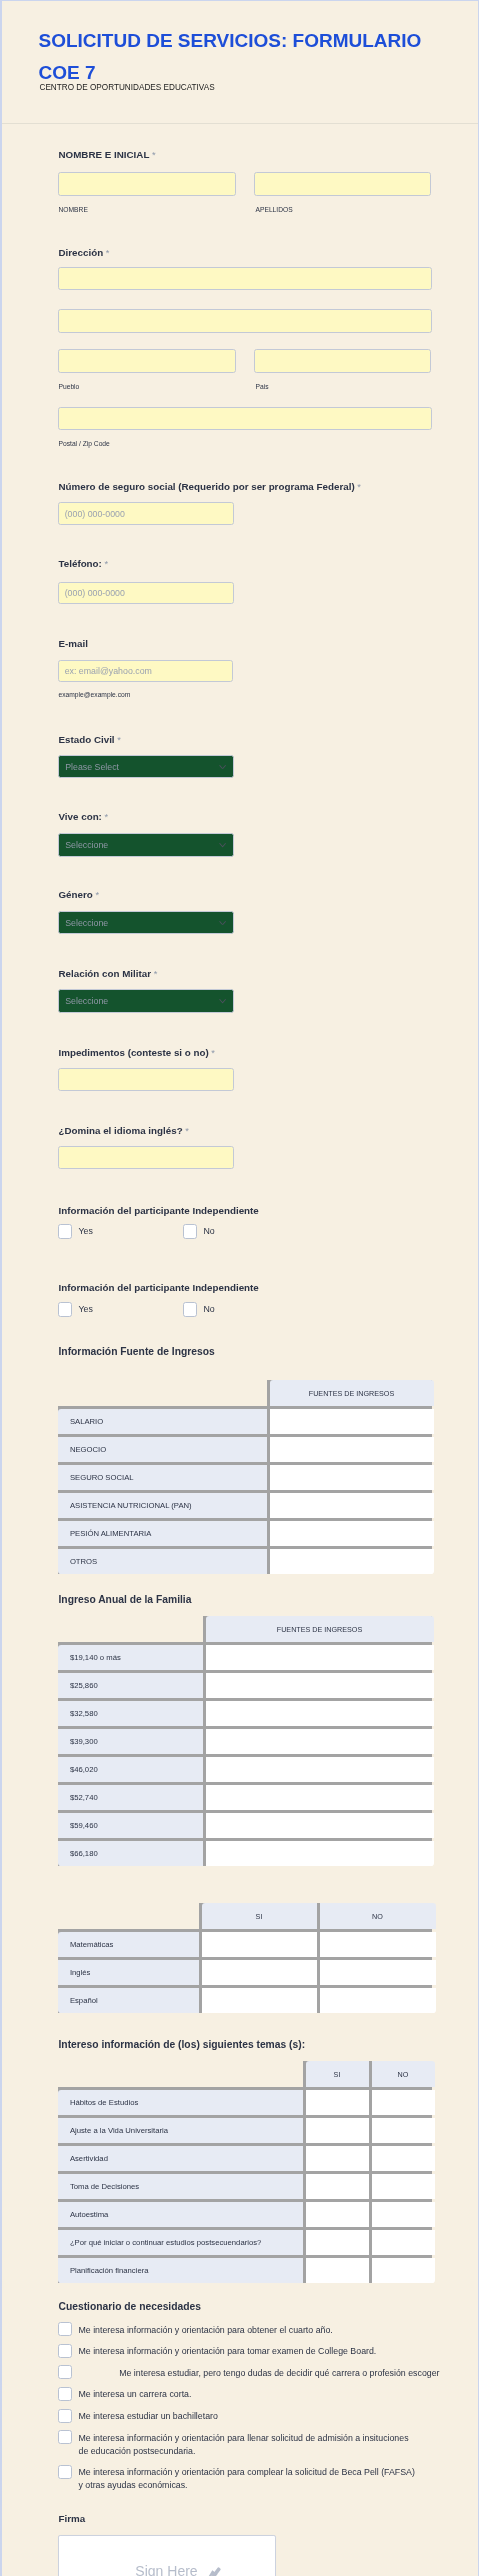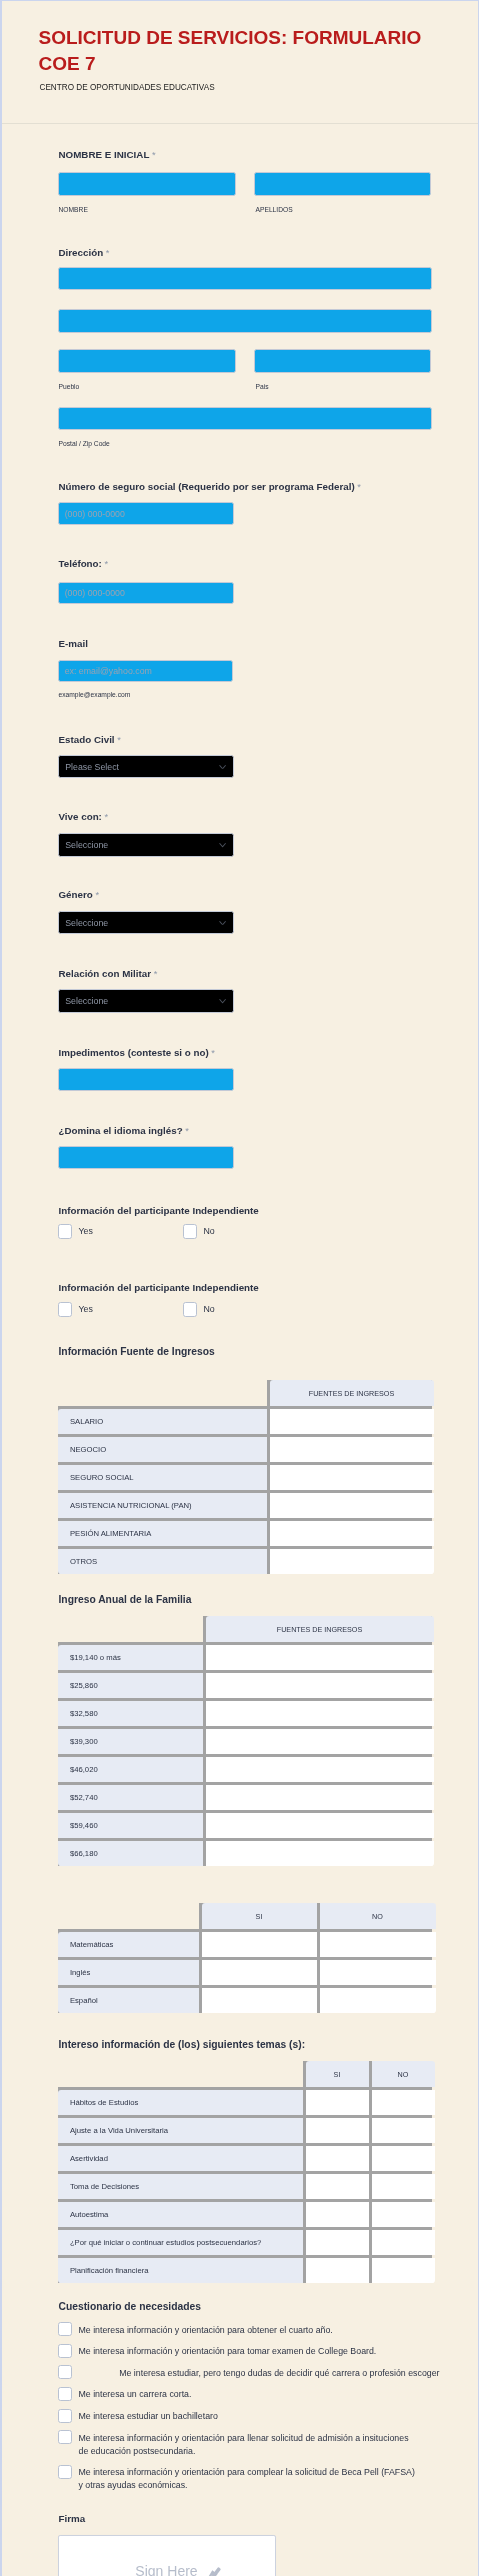--- a/index.html
+++ b/index.html
@@ -1,29 +1,29 @@
 <!DOCTYPE html>
 <html style="font-size:8.2px"><head>
 <meta charset="utf-8">
 <style>
   html,body{margin:0;padding:0;}
   body{font-family:"Liberation Sans", sans-serif; background:#cbd5ee;}
   #page{position:relative; width:479px; height:2736px; background:#cbd5ee; overflow:hidden;}
   #form-card{position:absolute; left:1.5px; right:1.5px; top:1px; bottom:1px; background:#f7f0e2;}
   .abs{position:absolute;}
-  .form-title{left:37px; top:24px; width:412px; font-size:19px; line-height:26px; font-weight:bold; color:#b91c1c; letter-spacing:0;}
+  .form-title{left:37px; top:24px; width:412px; font-size:19px; line-height:32px; font-weight:bold; color:#1d4ed8; letter-spacing:0;}
   .form-subtitle{left:38px; top:82px; font-size:8.2px; color:#222;}
   .hr{left:0; width:100%; height:0.5px; background:#e3dfd3;}
   .q-label{font-size:9.8px; font-weight:bold; color:#2c3345; white-space:nowrap;}
   .sec-title{font-size:10.3px; font-weight:bold; color:#2c3345; white-space:nowrap;}
   .req{color:#8e99ab; font-weight:normal; padding-left:2.6px; font-size:9.3px;}
-  .ti{background:#0ea5e9; border:0.5px solid #c3c9d6; border-radius:2.6px; box-sizing:border-box; font-family:"Liberation Sans",sans-serif; font-size:8.8px; color:#2c3345; padding:0 6.2px; outline:none;}
+  .ti{background:#fef9c3; border:0.5px solid #c3c9d6; border-radius:2.6px; box-sizing:border-box; font-family:"Liberation Sans",sans-serif; font-size:8.8px; color:#2c3345; padding:0 6.2px; outline:none;}
   .ti::placeholder{color:#9aa2b1; opacity:1;}
   .sub{font-size:6.7px; color:#2c3345;}
-  .sel{background:#000000; border:0.5px solid #c3c9d6; border-radius:2.6px; box-sizing:border-box; cursor:pointer;}
+  .sel{background:#14532d; border:0.5px solid #c3c9d6; border-radius:2.6px; box-sizing:border-box; cursor:pointer;}
   .sel .ph-text{position:absolute; left:6.7px; top:50%; transform:translateY(-50%); font-size:8.8px; color:#8f97a6;}
   .sel .chev{position:absolute; right:6.7px; top:50%; transform:translateY(-50%); width:7.2px; height:4.6px;}
   .chk{background:#fff; border:0.5px solid #b9c2d2; border-radius:2.6px; box-sizing:border-box; cursor:pointer;}
   .chklab{font-size:8.8px; color:#2c3345;}
   .mtable{display:grid; gap:3px; background:#a3a3a3;}
   .mtable .corner{background:#f7f0e2;}
   .mtable .hcell{background:#e7ebf4; display:flex; align-items:center; justify-content:center; font-size:7.2px; color:#2c3345;}
   .mtable .lcell{background:#e7ebf4; display:flex; align-items:center; padding-left:12.4px; font-size:7.7px; color:#2c3345; box-sizing:border-box;}
   .mtable .dcell{background:#ffffff;}
   .r-tl{border-top-left-radius:3.1px;} .r-tr{border-top-right-radius:3.1px;}

